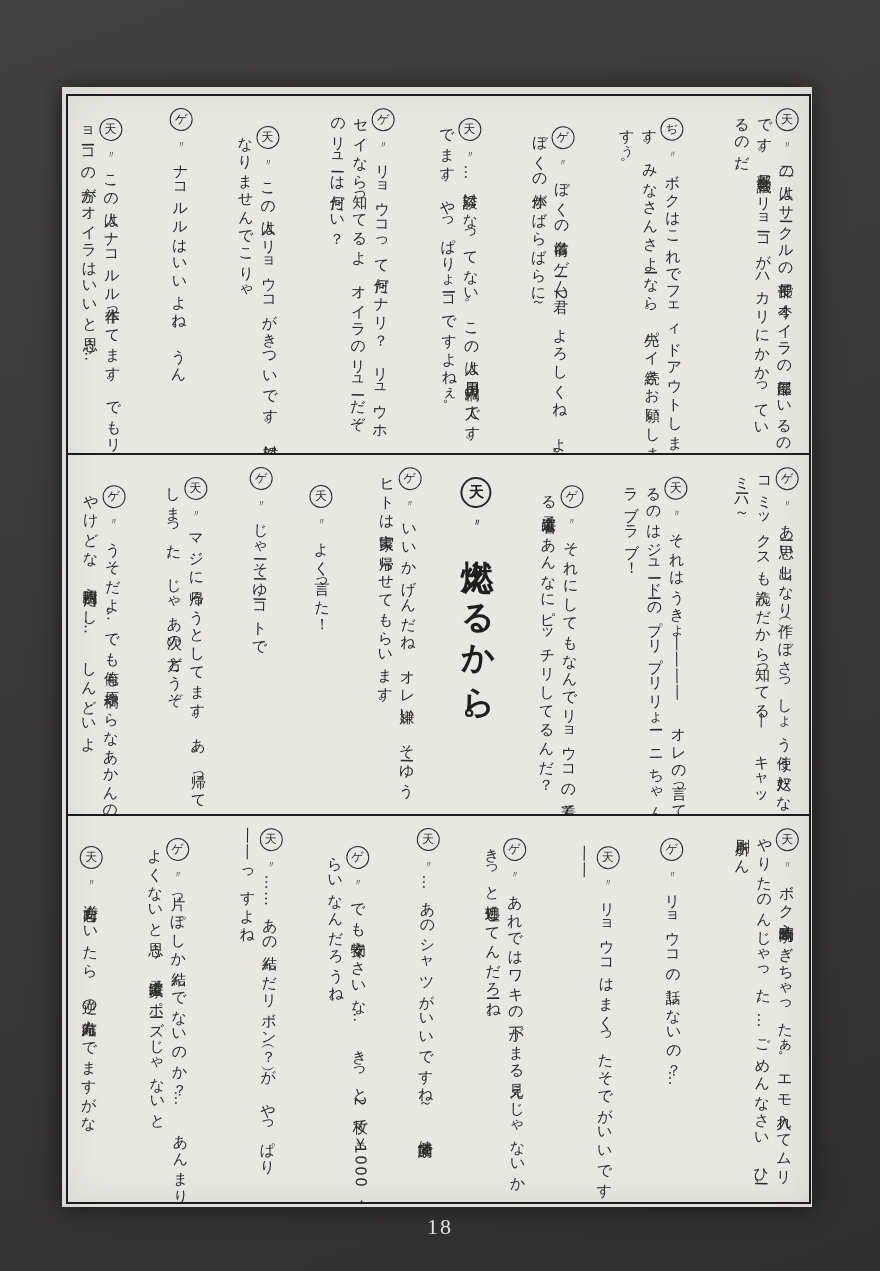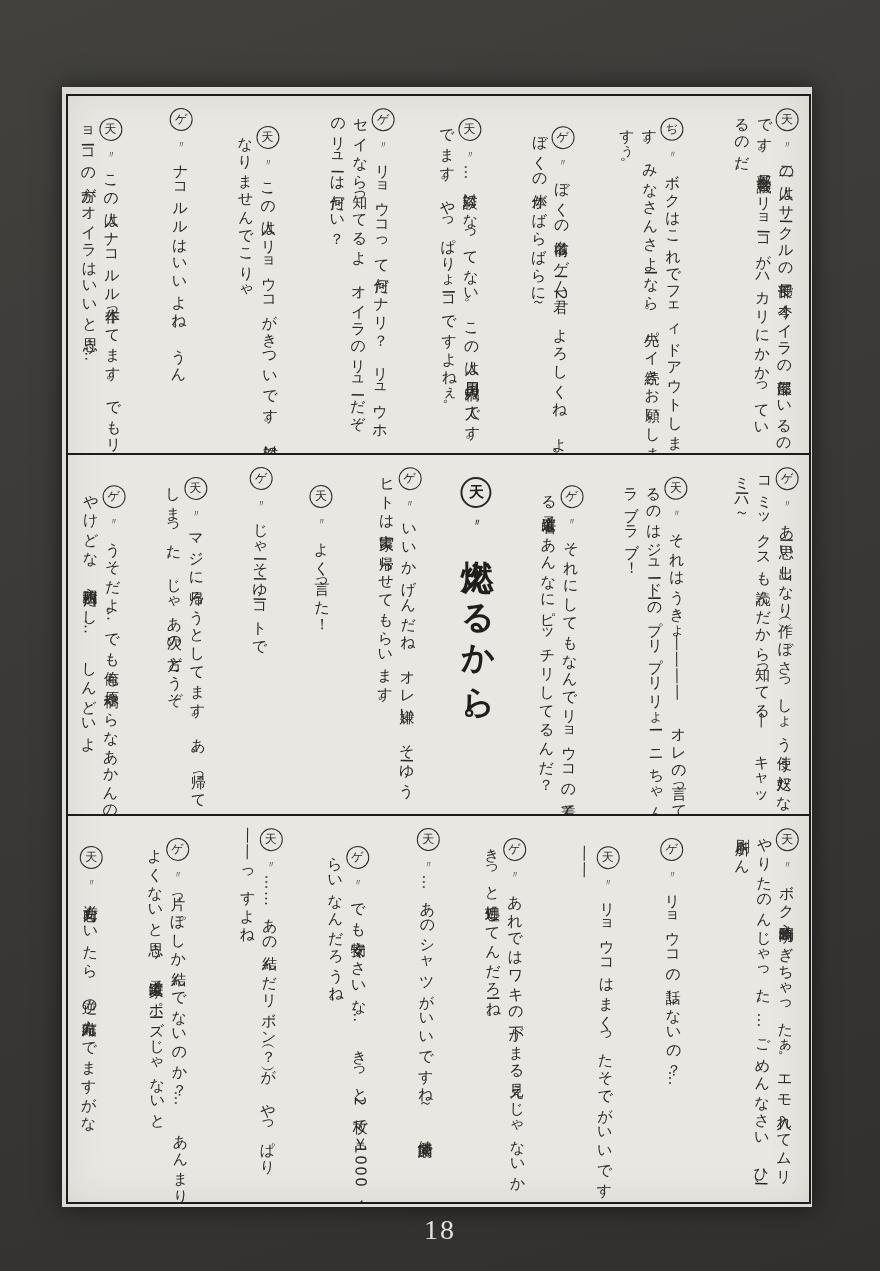--- a/index.html
+++ b/index.html
@@ -40,21 +40,21 @@
     width:21px;height:21px;line-height:21px;
     border:1.6px solid #2b2a28;border-radius:50%;
     text-align:center;font-size:12px;letter-spacing:0;
     margin-bottom:2px;background:transparent;
   }
   .mark{font-size:10px;opacity:.8;margin:3px 0 7px 0;display:inline-block;}
   .col.big{font-size:33px;font-weight:bold;letter-spacing:4px;line-height:1.15;color:#1f1e1c;}
   .col.big .badge{width:27px;height:27px;line-height:27px;font-size:15px;border-width:2px;}
   .pageno{
     position:absolute;left:0;right:0;top:1214px;text-align:center;
-    color:#e3e2df;font-family:"Liberation Serif",serif;font-size:28px;letter-spacing:2px;
+    color:#e3e2df;font-family:"Liberation Serif",serif;font-size:22px;letter-spacing:2px;
   }
 </style>
 </head>
 <body>
 
 <div class="paper">
   <div class="frame">
     <div class="panel" data-idx="0">
         <div class="col"><span class="badge">天</span><span class="mark">〃</span><span class="txt">二の人はサークルの部長で今オイラの部屋にいるのです。部長会議とリョーコがハカリにかかっているのだ。</span></div>
         <div class="col"><span class="badge">ぢ</span><span class="mark">〃</span><span class="txt">ボクはこれでフェィドアウトします。みなさんさよーなら。先パイ続きお願いしますぅ。</span></div>

